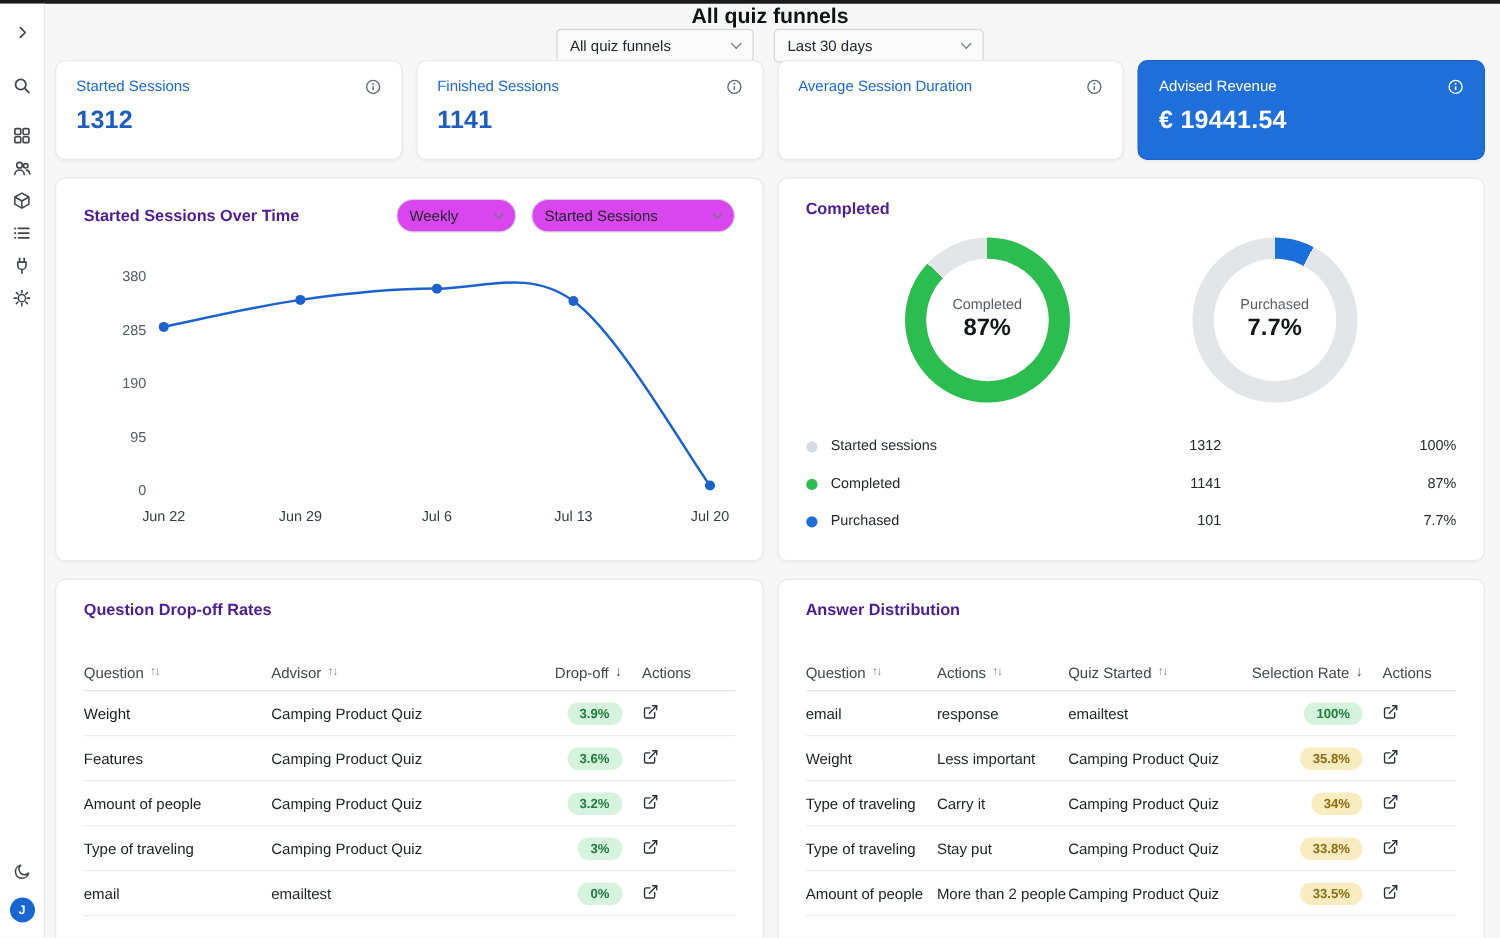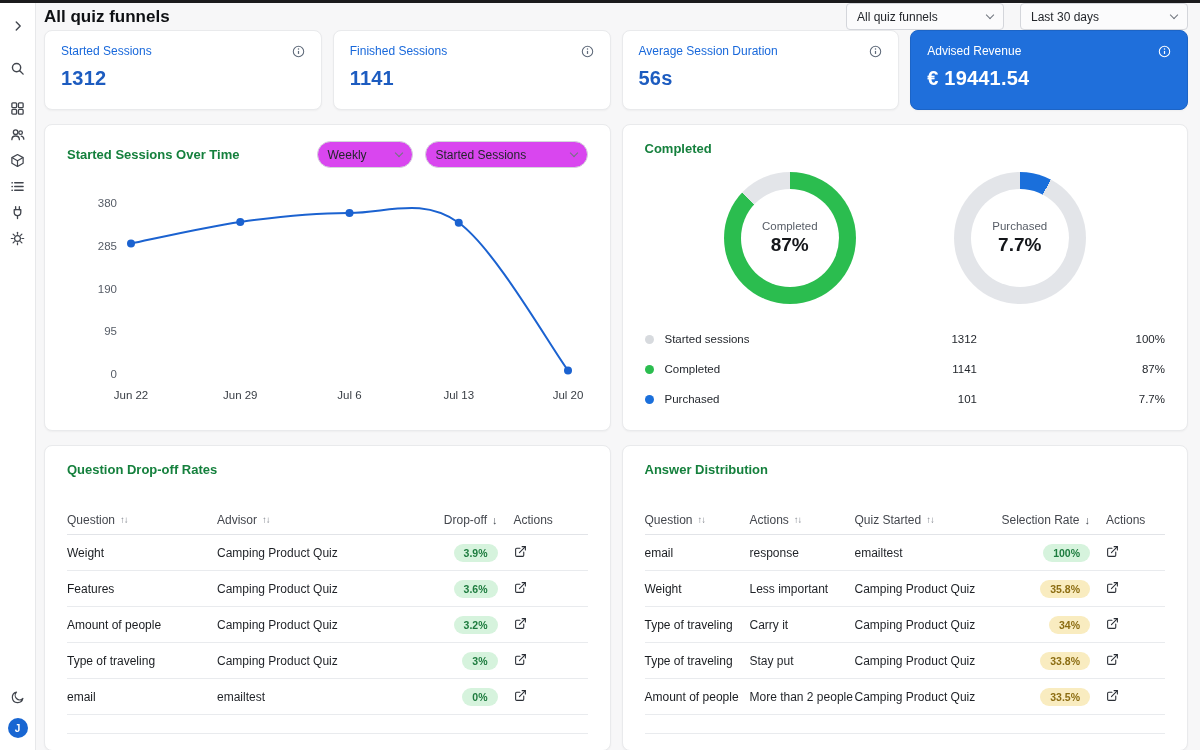--- a/index.html
+++ b/index.html
@@ -29,21 +29,21 @@
   .sb-search { margin-bottom:14px; }
   .sb-spacer { flex:1; }
   .avatar {
     width:20px; height:20px; border-radius:50%; background:#1866d2; color:#fff;
     font-size:10px; font-weight:bold; display:flex; align-items:center; justify-content:center;
     margin-top:8px; cursor:pointer;
   }
 
   
   .main { flex:1; display:flex; flex-direction:column; padding:0 12px 0 8px; min-width:0; }
-  .header { height:45px; display:flex; align-items:center; }
+  .header { height:45px; display:flex; align-items:center;flex-direction:column; }
   .page-title { flex:1; font-size:17px; font-weight:bold; color:#0f1114; }
   .header-selects { display:flex; gap:16px; }
 
   .select {
     height:27px; background:#fbfbfc; border:1px solid #d4d6db; border-radius:4px;
     display:flex; align-items:center; justify-content:space-between;
     padding:0 10px; font-size:12px; color:#23262b; cursor:pointer; gap:10px;
   }
   .select .chev {
     width:6px; height:6px; border-right:1.4px solid #70757e; border-bottom:1.4px solid #70757e;
@@ -71,21 +71,21 @@
   .stat-card.highlight .stat-info { color:#fff; }
 
   
   .row2 { display:grid; grid-template-columns:1fr 1fr; gap:11px; margin-bottom:14px; }
   .row3 { display:grid; grid-template-columns:1fr 1fr; gap:11px; }
   .panel {
     background:#fff; border:1px solid #e9eaec; border-radius:8px;
     padding:16px 22px; box-shadow:0 1px 2px rgba(15,20,30,.04); min-width:0;
   }
   .panel-head { display:flex; align-items:center; justify-content:space-between; }
-  .panel-title { font-size:13px; font-weight:bold; color:#15803d; }
+  .panel-title { font-size:13px; font-weight:bold; color:#4c1d95; }
   .panel-selects { display:flex; gap:12px; }
 
   
   #line-chart { margin-top:10px; display:block; }
   #line-chart text { font-family:"Liberation Sans", sans-serif; }
   #line-chart .tick { font-size:11.5px; fill:#565c66; }
   #line-chart .xlab { font-size:11.5px; fill:#383d44; }
 
   
   .donuts { display:flex; justify-content:center; gap:98px; margin-top:16px; }
@@ -261,21 +261,20 @@
         <div class="stat-top">
           <span class="stat-label">Average Session Duration</span>
           <span class="stat-info">
               <svg width="13" height="13" viewBox="0 0 16 16" fill="none" stroke="currentColor">
                 <circle cx="8" cy="8" r="6.4" stroke-width="1.3"></circle>
                 <line x1="8" y1="7.3" x2="8" y2="11" stroke-width="1.5"></line>
                 <circle cx="8" cy="4.9" r=".9" fill="currentColor" stroke="none"></circle>
               </svg>
             </span>
         </div>
-        <div class="stat-value">56s</div>
       </div>
       <div class="stat-card highlight">
         <div class="stat-top">
           <span class="stat-label">Advised Revenue</span>
           <span class="stat-info">
               <svg width="13" height="13" viewBox="0 0 16 16" fill="none" stroke="currentColor">
                 <circle cx="8" cy="8" r="6.4" stroke-width="1.3"></circle>
                 <line x1="8" y1="7.3" x2="8" y2="11" stroke-width="1.5"></line>
                 <circle cx="8" cy="4.9" r=".9" fill="currentColor" stroke="none"></circle>
               </svg>

